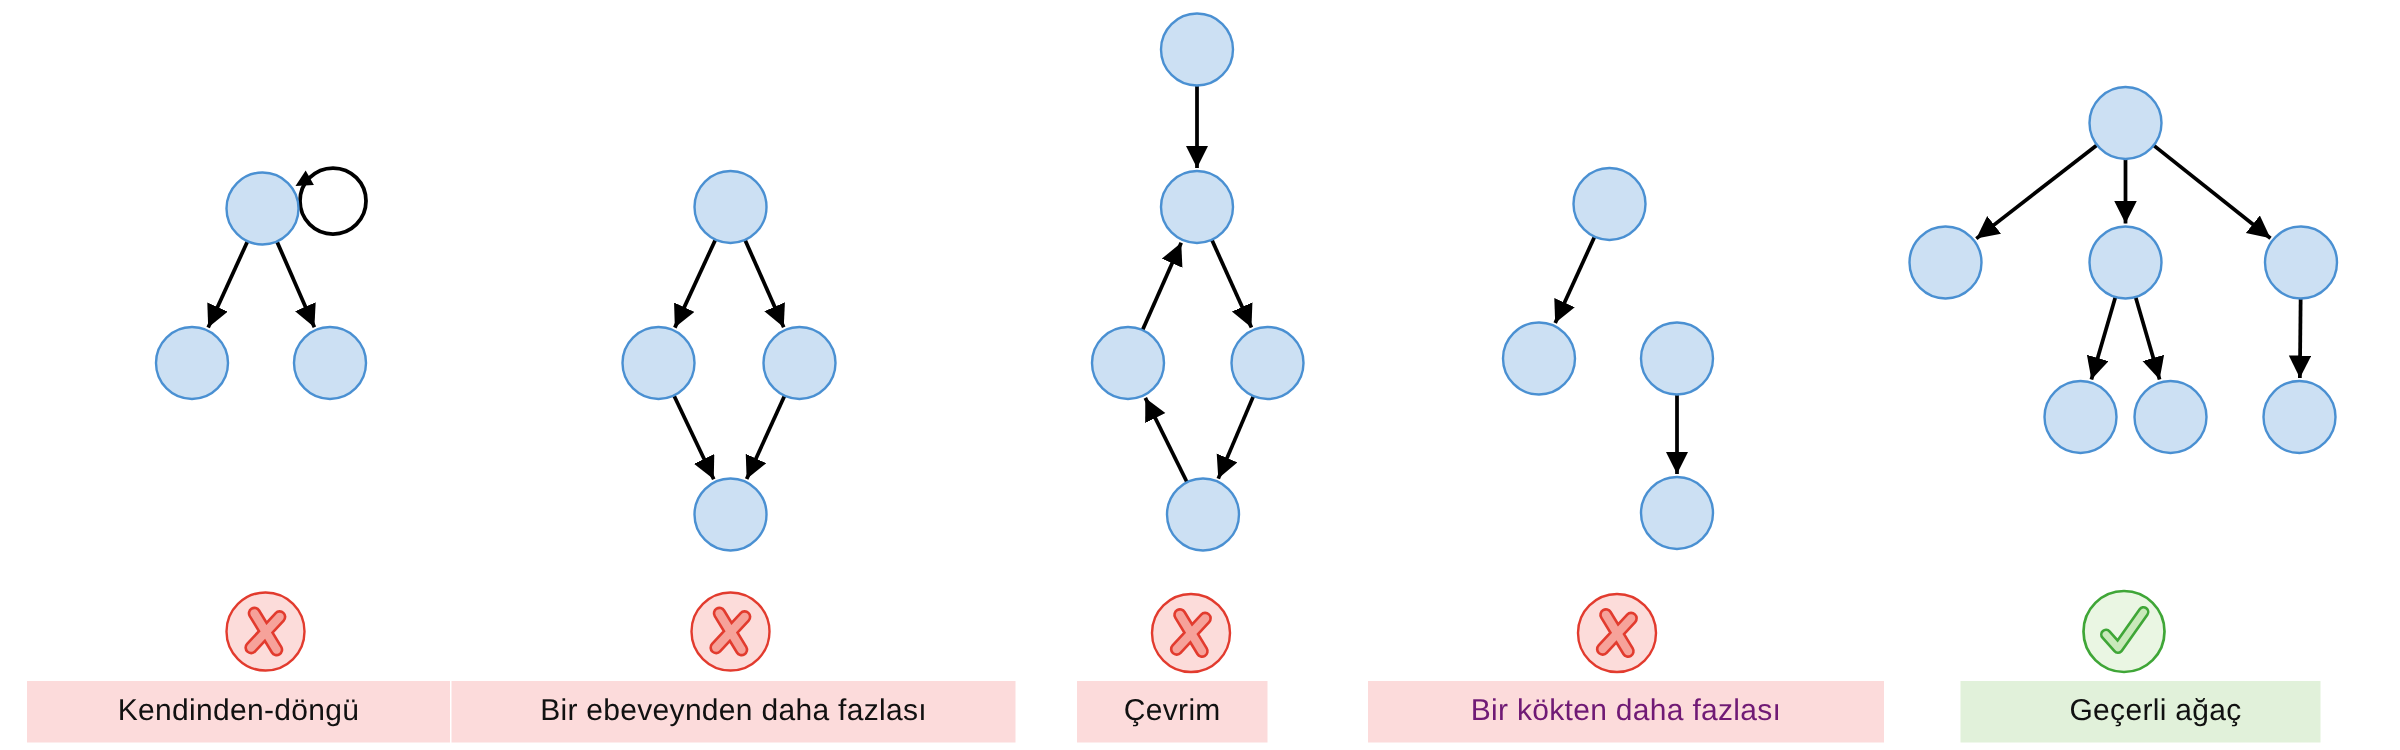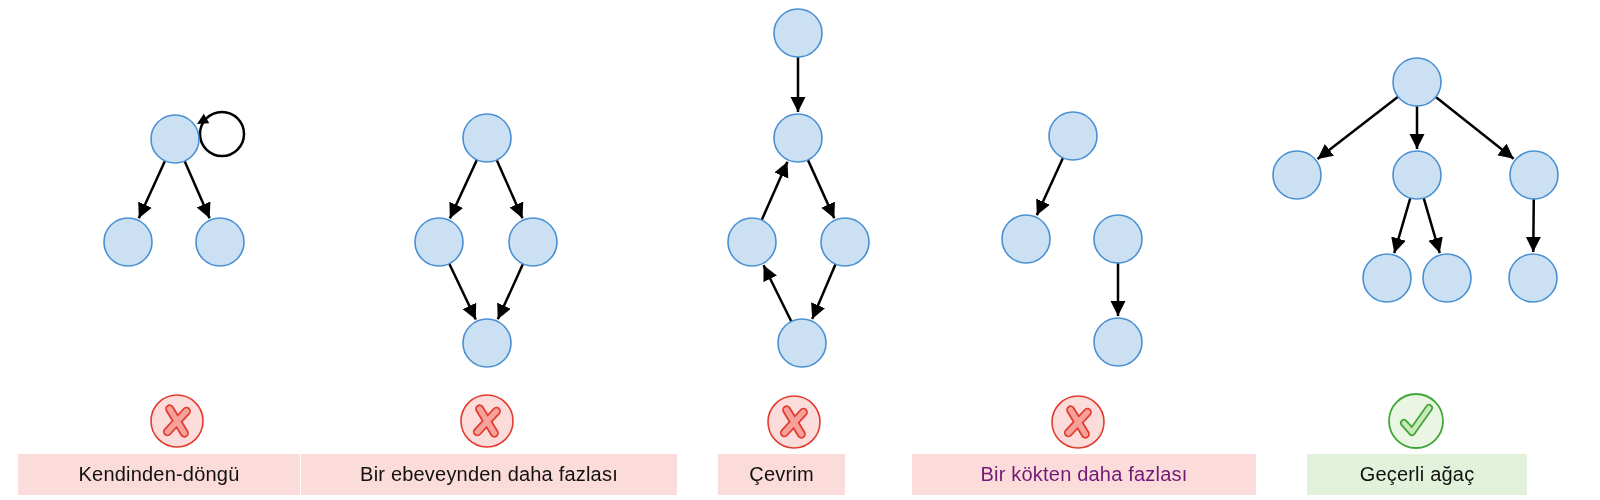--- a/index.html
+++ b/index.html
@@ -87,15 +87,15 @@
       <circle cx="1533" cy="278" r="24" fill="#cce0f3" stroke="#4a90d2" stroke-width="1.6"></circle>
       <circle cx="1416" cy="421" r="27" fill="#eaf6e3" stroke="#3fa637" stroke-width="1.8"></circle>
       <path d="M-12,2 L-4,11 L13,-13" stroke="#3fa637" stroke-width="8" stroke-linecap="round" stroke-linejoin="round" fill="none" transform="translate(1416,421)"></path>
       <path d="M-12,2 L-4,11 L13,-13" stroke="#c9e9ba" stroke-width="4.5" stroke-linecap="round" stroke-linejoin="round" fill="none" transform="translate(1416,421)"></path>
     </svg>
 
 <div class="panel-label" style="left: 18px; top: 454px; width: 282px; height: 41px; background: rgb(252, 219, 219); color: rgb(17, 17, 17);">Kendinden-döngü</div>
 <div class="panel-label" style="left: 301px; top: 454px; width: 376px; height: 41px; background: rgb(252, 219, 219); color: rgb(17, 17, 17);">Bir ebeveynden daha fazlası</div>
 <div class="panel-label" style="left: 718px; top: 454px; width: 127px; height: 41px; background: rgb(252, 219, 219); color: rgb(17, 17, 17);">Çevrim</div>
 <div class="panel-label" style="left: 892px; top: 454px; width: 344px; height: 41px; background: rgb(252, 219, 219); color: #701a75; margin-left: 20px;">Bir kökten daha fazlası</div>
-<div class="panel-label" style="left: 1307px; top: 454px; width: 220px; height: 41px; background: rgb(225, 241, 218); color: rgb(17, 17, 17);">Geçerli ağaç</div>
+<div class="panel-label" style="left: 1307px; top: 454px; width: 220px; height: 41px; background: rgb(225, 241, 218); color: rgb(17, 17, 17); padding-left: 20px;">Geçerli ağaç</div>
 
 </div>
 
 </body></html>

